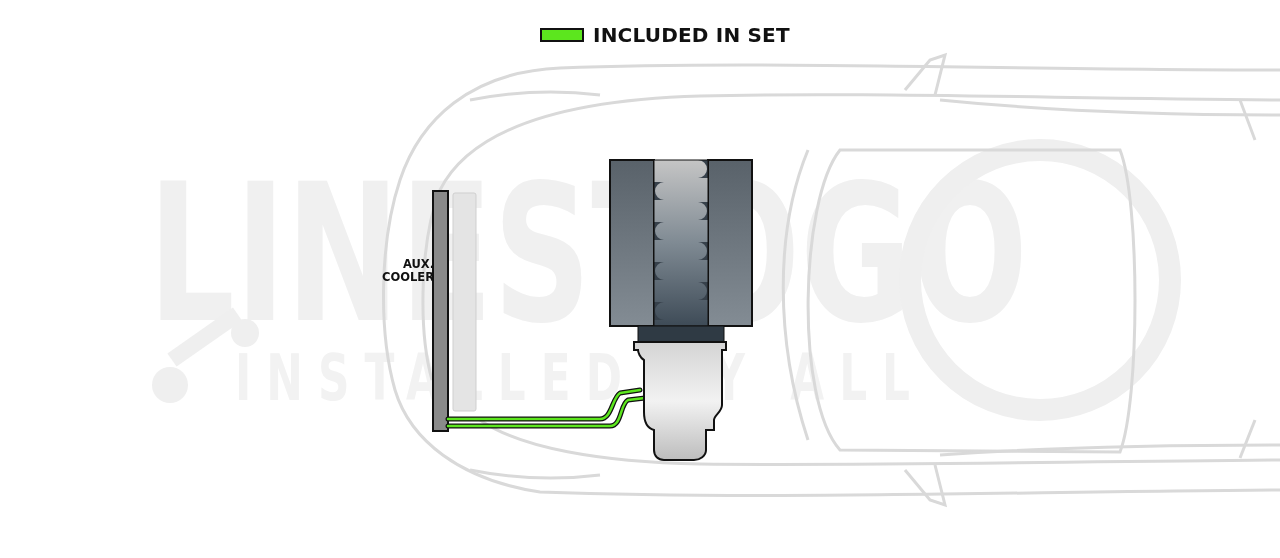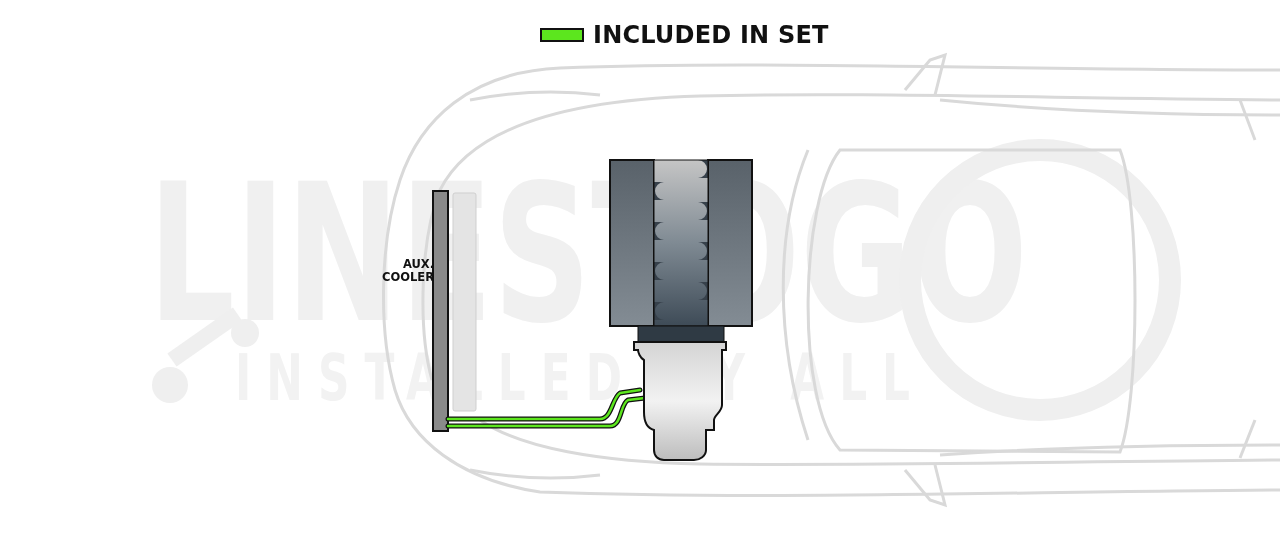--- a/index.html
+++ b/index.html
@@ -1,19 +1,19 @@
 <!DOCTYPE html>
 <html><head>
 <meta charset="utf-8">
 <style>
   html, body { margin:0; padding:0; background:#ffffff; }
   body { width:1280px; height:558px; position:relative; overflow:hidden; font-family:"Liberation Sans", sans-serif; }
   .legend { position:absolute; left:540px; top:22px; height:26px; display:flex; align-items:center; gap:9px; }
   .legend-swatch { width:44px; height:14px; background:#5ce61e; border:2.5px solid #111; box-sizing:border-box; }
-  .legend-text { font-family:"DejaVu Sans", sans-serif; font-weight:bold; font-size:24px; color:#111; letter-spacing:0.2px; }
+  .legend-text { font-family:"DejaVu Sans", sans-serif; font-weight:bold; font-size:20px; color:#111; letter-spacing:0.2px; }
   svg.diagram { position:absolute; left:0; top:0; }
   .wm-big { font-family:"DejaVu Sans", sans-serif; font-weight:bold; fill:#f0f0f0; }
   .wm-small { font-family:"DejaVu Sans", sans-serif; font-weight:bold; fill:#f2f2f2; letter-spacing:22px; }
   .label { position:absolute; font-family:"DejaVu Sans", sans-serif; font-weight:bold; font-size:11.5px; line-height:13px; color:#111; text-align:right; }
 </style>
 </head>
 <body>
 
 <svg class="diagram" width="1280" height="558" viewBox="0 0 1280 558">
   <defs>

